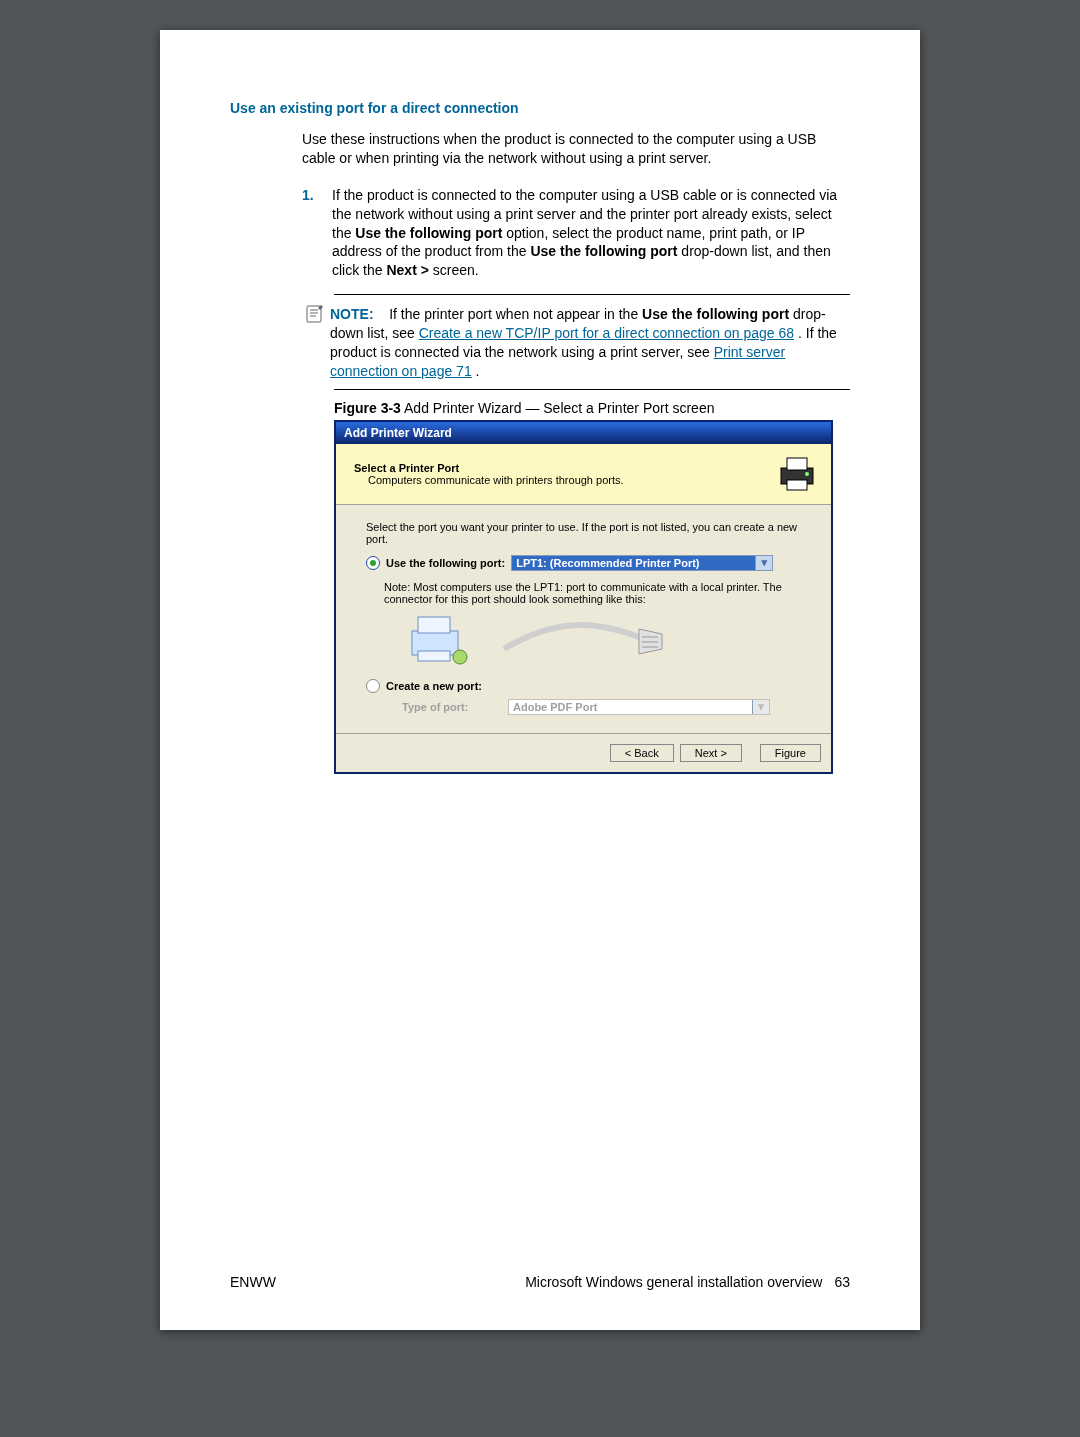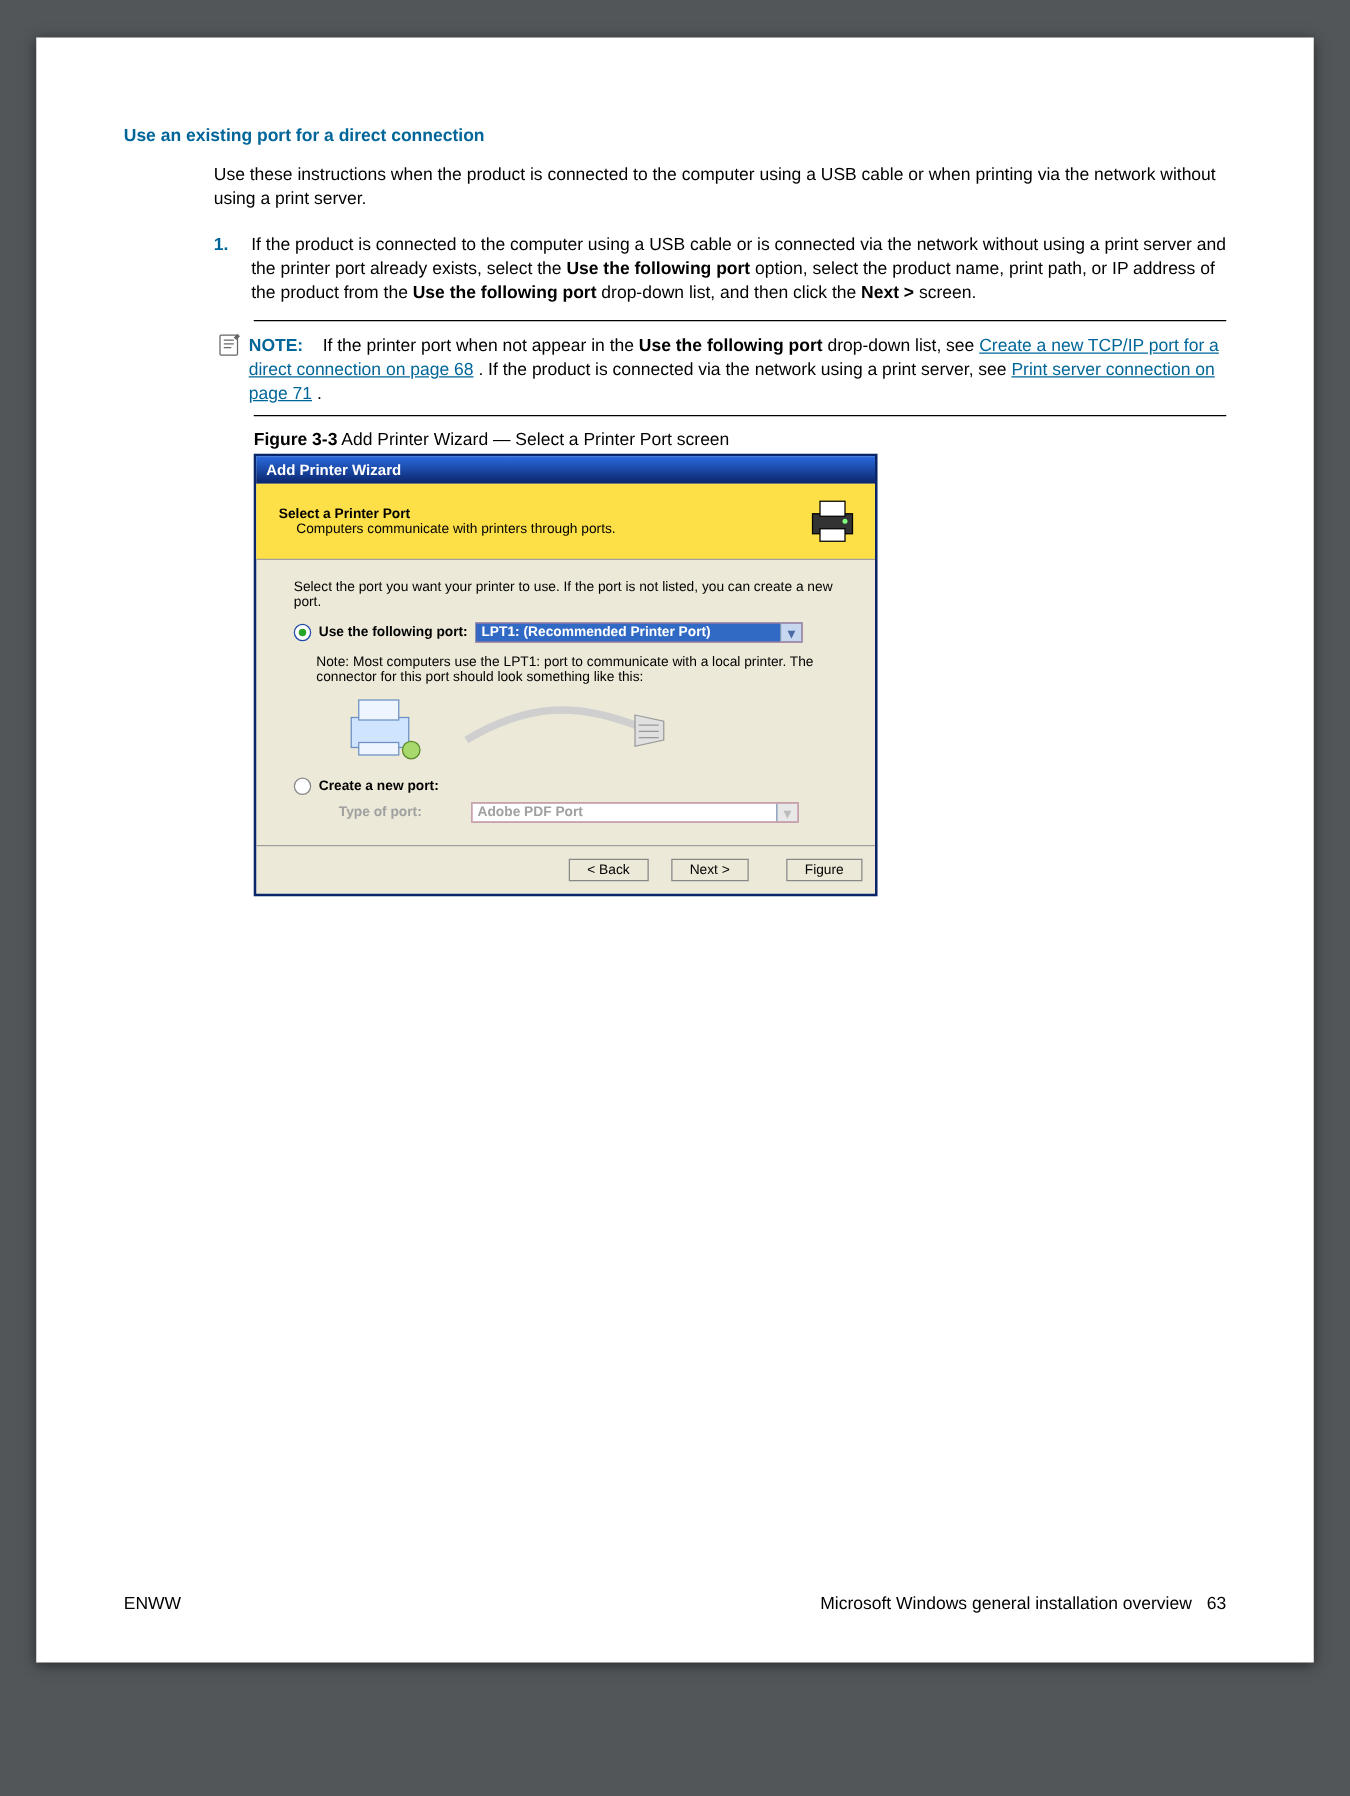--- a/index.html
+++ b/index.html
@@ -4,21 +4,21 @@
 <style>
   body {
     margin: 0;
     padding: 0;
     background: #525659;
     font-family: Arial, Helvetica, sans-serif;
     font-size: 14px;
     color: #000;
   }
   .page {
-    width: 1022px;
+    width: 760px;
     min-height: 1300px;
     background: #fff;
     margin: 30px auto;
     padding: 70px 70px 40px 70px;
     box-sizing: border-box;
     position: relative;
     box-shadow: 0 2px 10px rgba(0,0,0,.5);
   }
   h4.section-heading {
     color: #006699;
@@ -78,21 +78,21 @@
     background: #ece9d8;
   }
   .wizard-titlebar {
     background: linear-gradient(to bottom, #2a6bdf 0%, #0a246a 100%);
     color: #fff;
     font-weight: bold;
     padding: 4px 8px;
     font-size: 12px;
   }
   .wizard-header {
-    background: #fde047;
+    background: #fef9c3;
     padding: 10px 14px 10px 18px;
     display: flex;
     justify-content: flex-start;
     align-items: center;
     border-bottom: 1px solid #a0a0a0;
   }
   .wizard-header-left { flex: 1; }
   .wizard-header-title { font-weight: bold; font-size: 11px; }
   .wizard-header-sub { font-size: 11px; margin-left: 14px; }
   .wizard-logo {
@@ -117,21 +117,21 @@
   .dd.disabled .dd-value { background:#fff; color:#a0a0a0; }
   .dd.disabled { border-color:#c0c0c0; }
   .dd.disabled .dd-btn { background:#e8e8e8; color:#bbb; }
   .port-note { margin: 10px 0 6px 18px; font-size: 11px; max-width: 400px; }
   .connector-img { width: 260px; height: 58px; margin: 4px 0 10px 38px; position: relative; }
   .printer-svg, .conn-svg { position:absolute; }
   .disabled-label { color:#a0a0a0; margin-left: 18px; display:inline-block; width:100px; }
   .wizard-buttons {
     border-top: 1px solid #a0a0a0;
     padding: 10px 10px 10px 10px;
-    display: flex; justify-content: flex-end; gap: 18px;
+    display: flex; justify-content: flex-end; gap: 6px;
   }
   .wbtn {
     border: 1px solid #888; background: #ece9d8;
     padding: 2px 14px; font-size: 11px;
     font-family: Tahoma, Arial, sans-serif;
   }
   .wbtn.gap { margin-left: 12px; }
 
   .footer {
     position: absolute; bottom: 40px; left: 70px; right: 70px;

